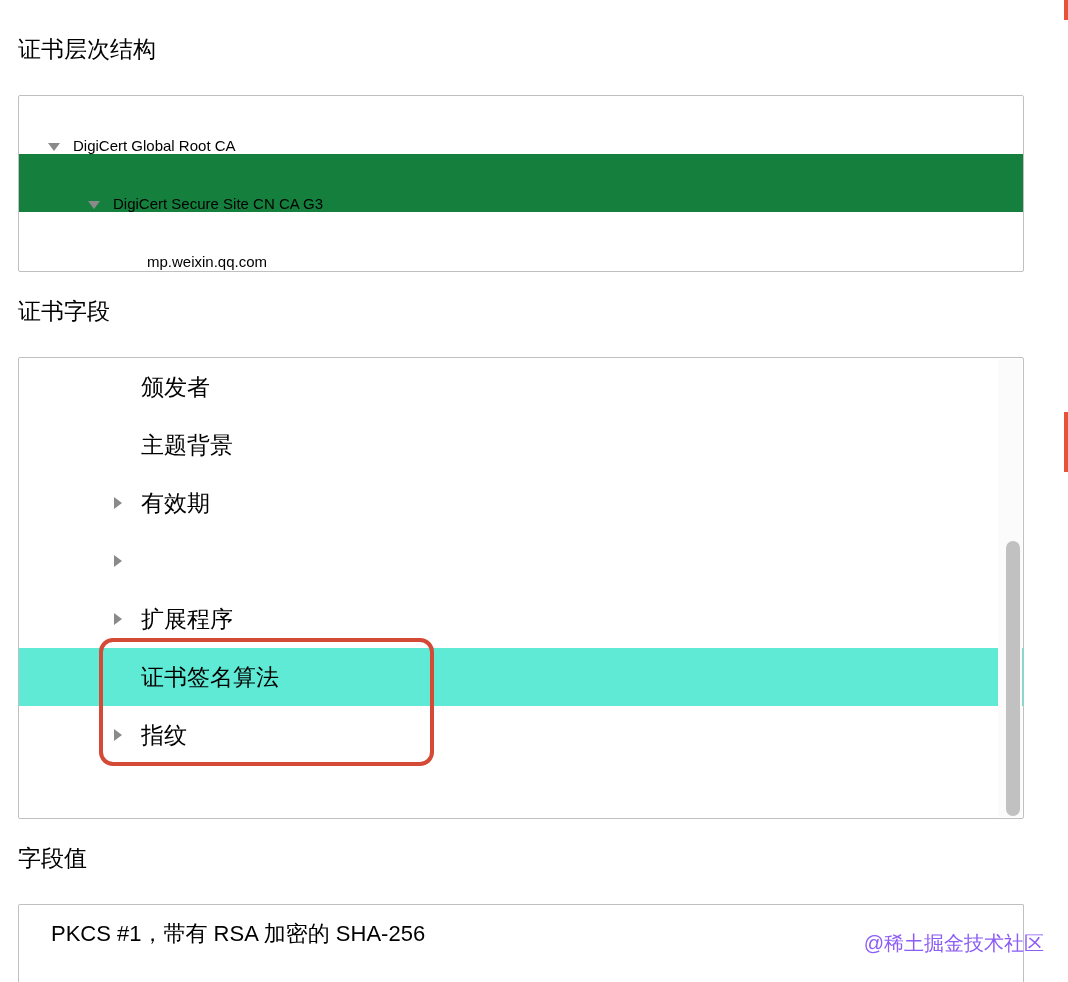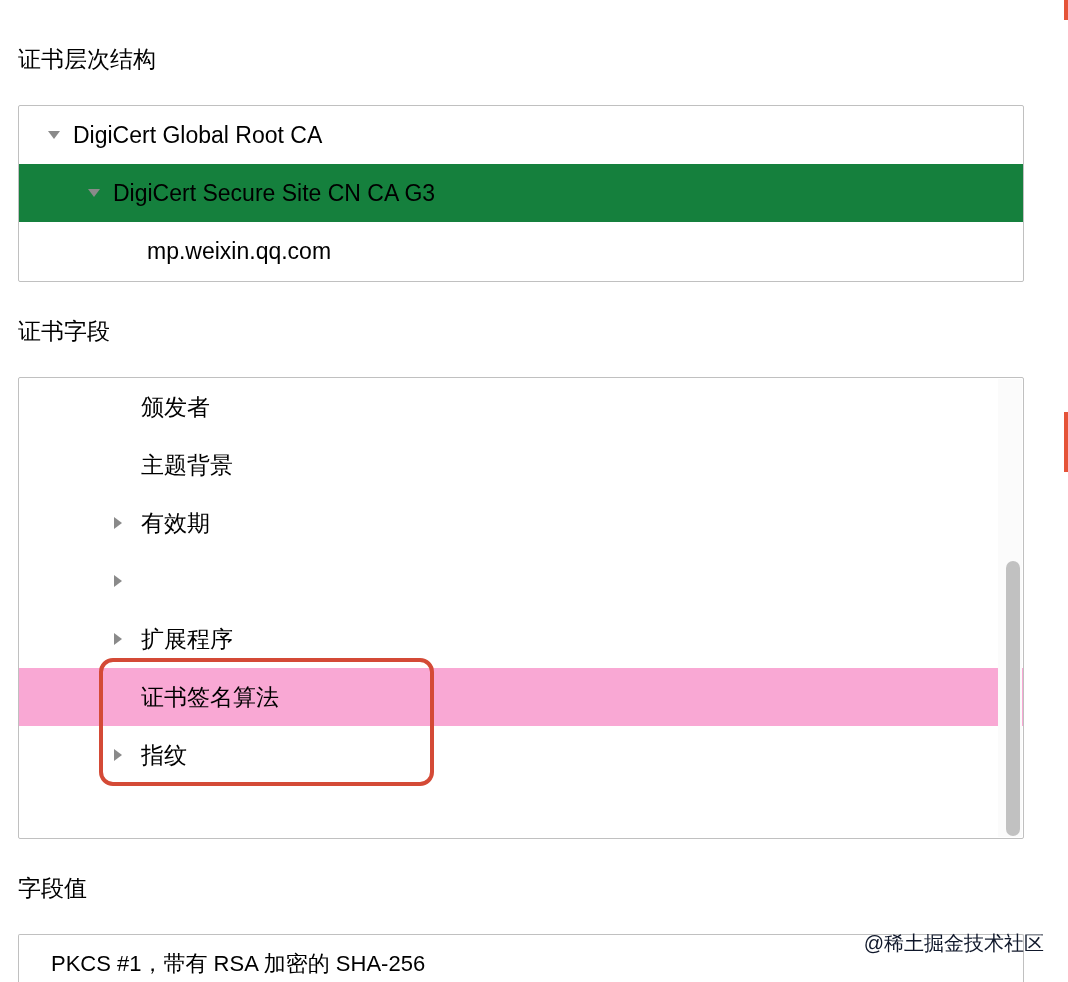--- a/index.html
+++ b/index.html
@@ -13,41 +13,41 @@
       background: #ffffff;
       color: #000000;
       width: 1068px;
       height: 982px;
       padding: 10px 18px 0 18px;
       position: relative;
     }
     .section-label {
       font-size: 23px;
       margin-bottom: 30px;
-      margin-top: 34px;
+      margin-top: 24px;
     }
     .section-label:first-child {
       margin-top: 0;
     }
     .panel {
       border: 1px solid #c0c0c0;
       border-radius: 2px;
       background: #ffffff;
       width: 1006px;
       margin: 0;
     }
     
     .hierarchy-panel {
       height: 177px;
     }
     .hrow {
       height: 58px;
       display: flex;
-      align-items: center;
-      font-size: 23px;
+      align-items: flex-end;
+      font-size: 15px;
       cursor: default;
       border-bottom: none;
     }
     .hrow.alt {
       background: #15803d;
     }
     .disclosure {
       width: 14px;
       height: 14px;
       display: inline-block;
@@ -79,21 +79,21 @@
       position: relative;
     }
     .frow {
       height: 58px;
       display: flex;
       align-items: center;
       font-size: 23px;
       cursor: default;
     }
     .frow.selected {
-      background: #f9a8d4;
+      background: #5eead4;
     }
     .frow .indent { width: 106px; flex-shrink: 0; display:flex; justify-content:flex-end; align-items:center;}
     .frow .indent .disclosure { margin-right: 0; }
     .frow .glabel { margin-left: 16px; }
     .scrollbar-track {
       position: absolute;
       right: 1px;
       top: 1px;
       bottom: 1px;
       width: 24px;
@@ -121,21 +121,21 @@
       padding: 14px 32px;
       border-bottom: none;
       border-bottom-left-radius: 0;
       border-bottom-right-radius: 0;
       font-size: 22px;
     }
     .watermark {
       position: absolute;
       right: 24px;
       bottom: 25px;
-      color: #0f172a;
+      color: #8b5cf6;
       font-size: 20px;
     }
     
     .edge-red-1 {
       position: absolute;
       right: 0;
       top: 0;
       width: 4px;
       height: 20px;
       background: #e55338;

